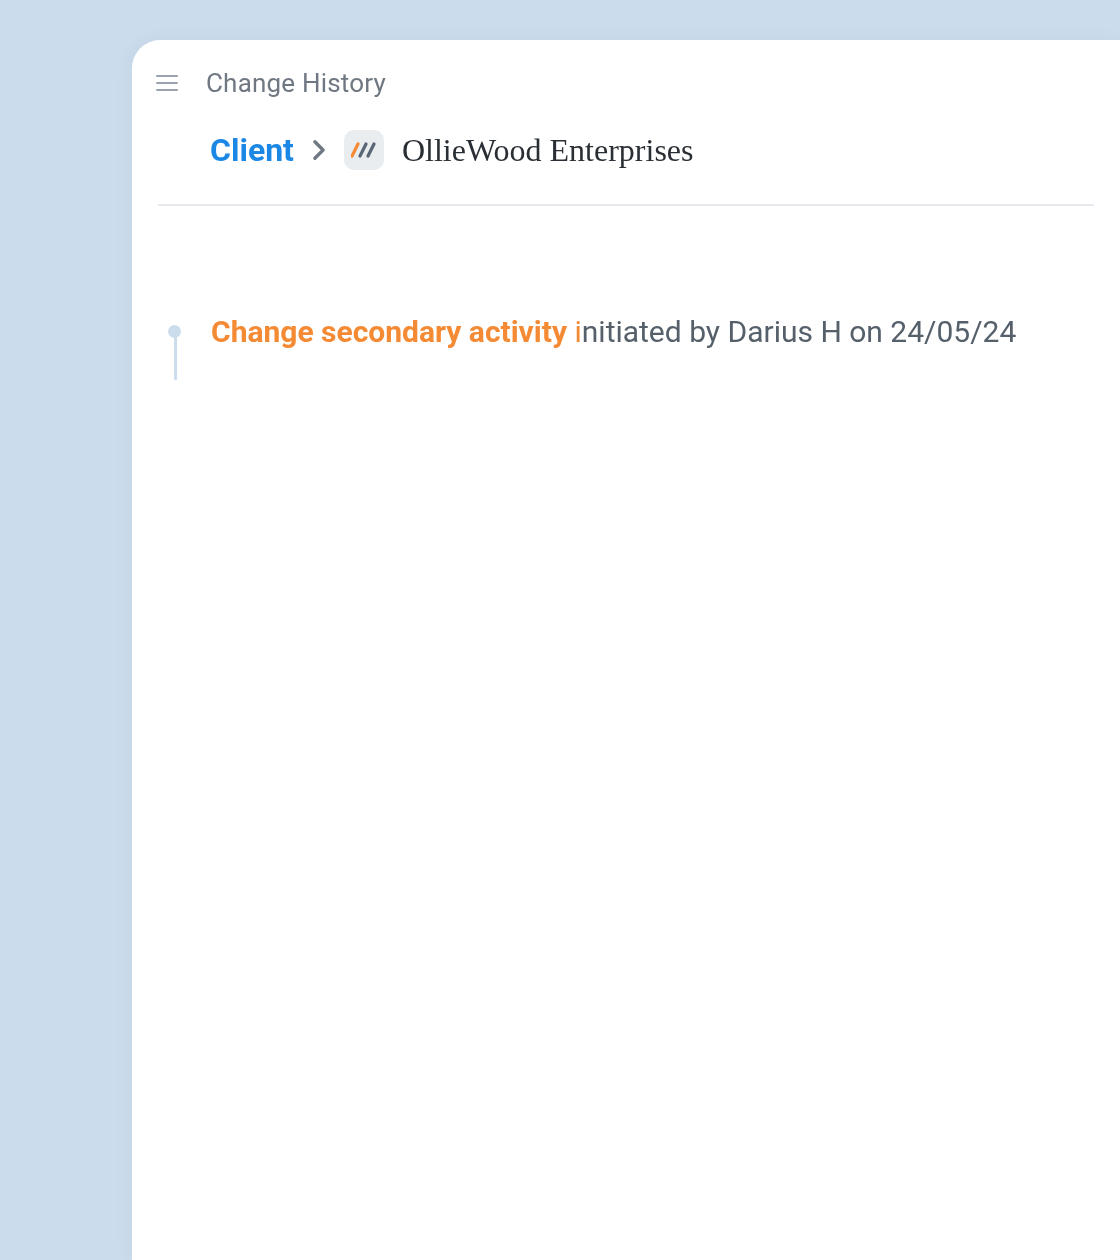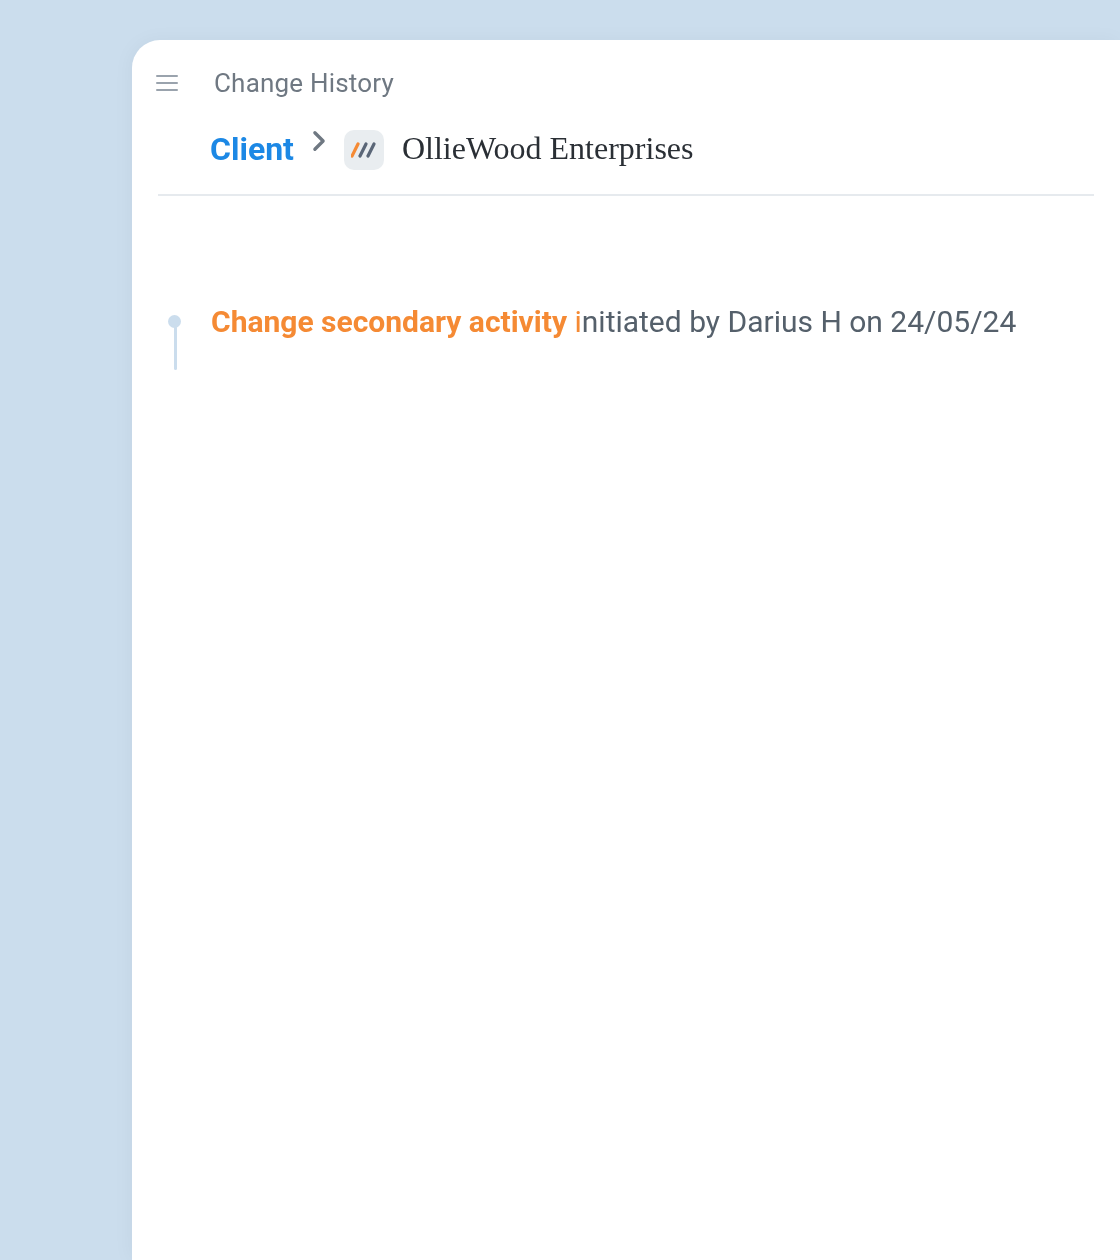--- a/index.html
+++ b/index.html
@@ -21,21 +21,21 @@
       right: 0;
       bottom: 0;
       background-color: #ffffff;
       border-top-left-radius: 28px;
       box-shadow: -2px 0 20px rgba(0,0,0,0.04);
     }
     .topbar {
       display: flex;
       align-items: center;
       padding: 28px 24px 10px 24px;
-      gap: 36px;
+      gap: 28px;
     }
     .hamburger-icon {
       width: 22px;
       height: 16px;
       display: flex;
       flex-direction: column;
       justify-content: space-between;
       cursor: pointer;
       flex-shrink: 0;
     }
@@ -46,23 +46,23 @@
       border-radius: 2px;
       width: 100%;
     }
     .page-title {
       font-size: 26px;
       font-weight: 400;
       color: #6f7882;
       letter-spacing: 0.2px;
     }
     .breadcrumb-row {
-      padding: 22px 24px 24px 78px;
+      padding: 22px 24px 34px 78px;
       display: flex;
-      align-items: flex-start;
+      align-items: center;
       gap: 18px;
     }
     .breadcrumb-client {
       font-size: 32px;
       font-weight: 700;
       color: #1c88e5;
       cursor: pointer;
     }
     .chevron-right {
       display: inline-flex;

